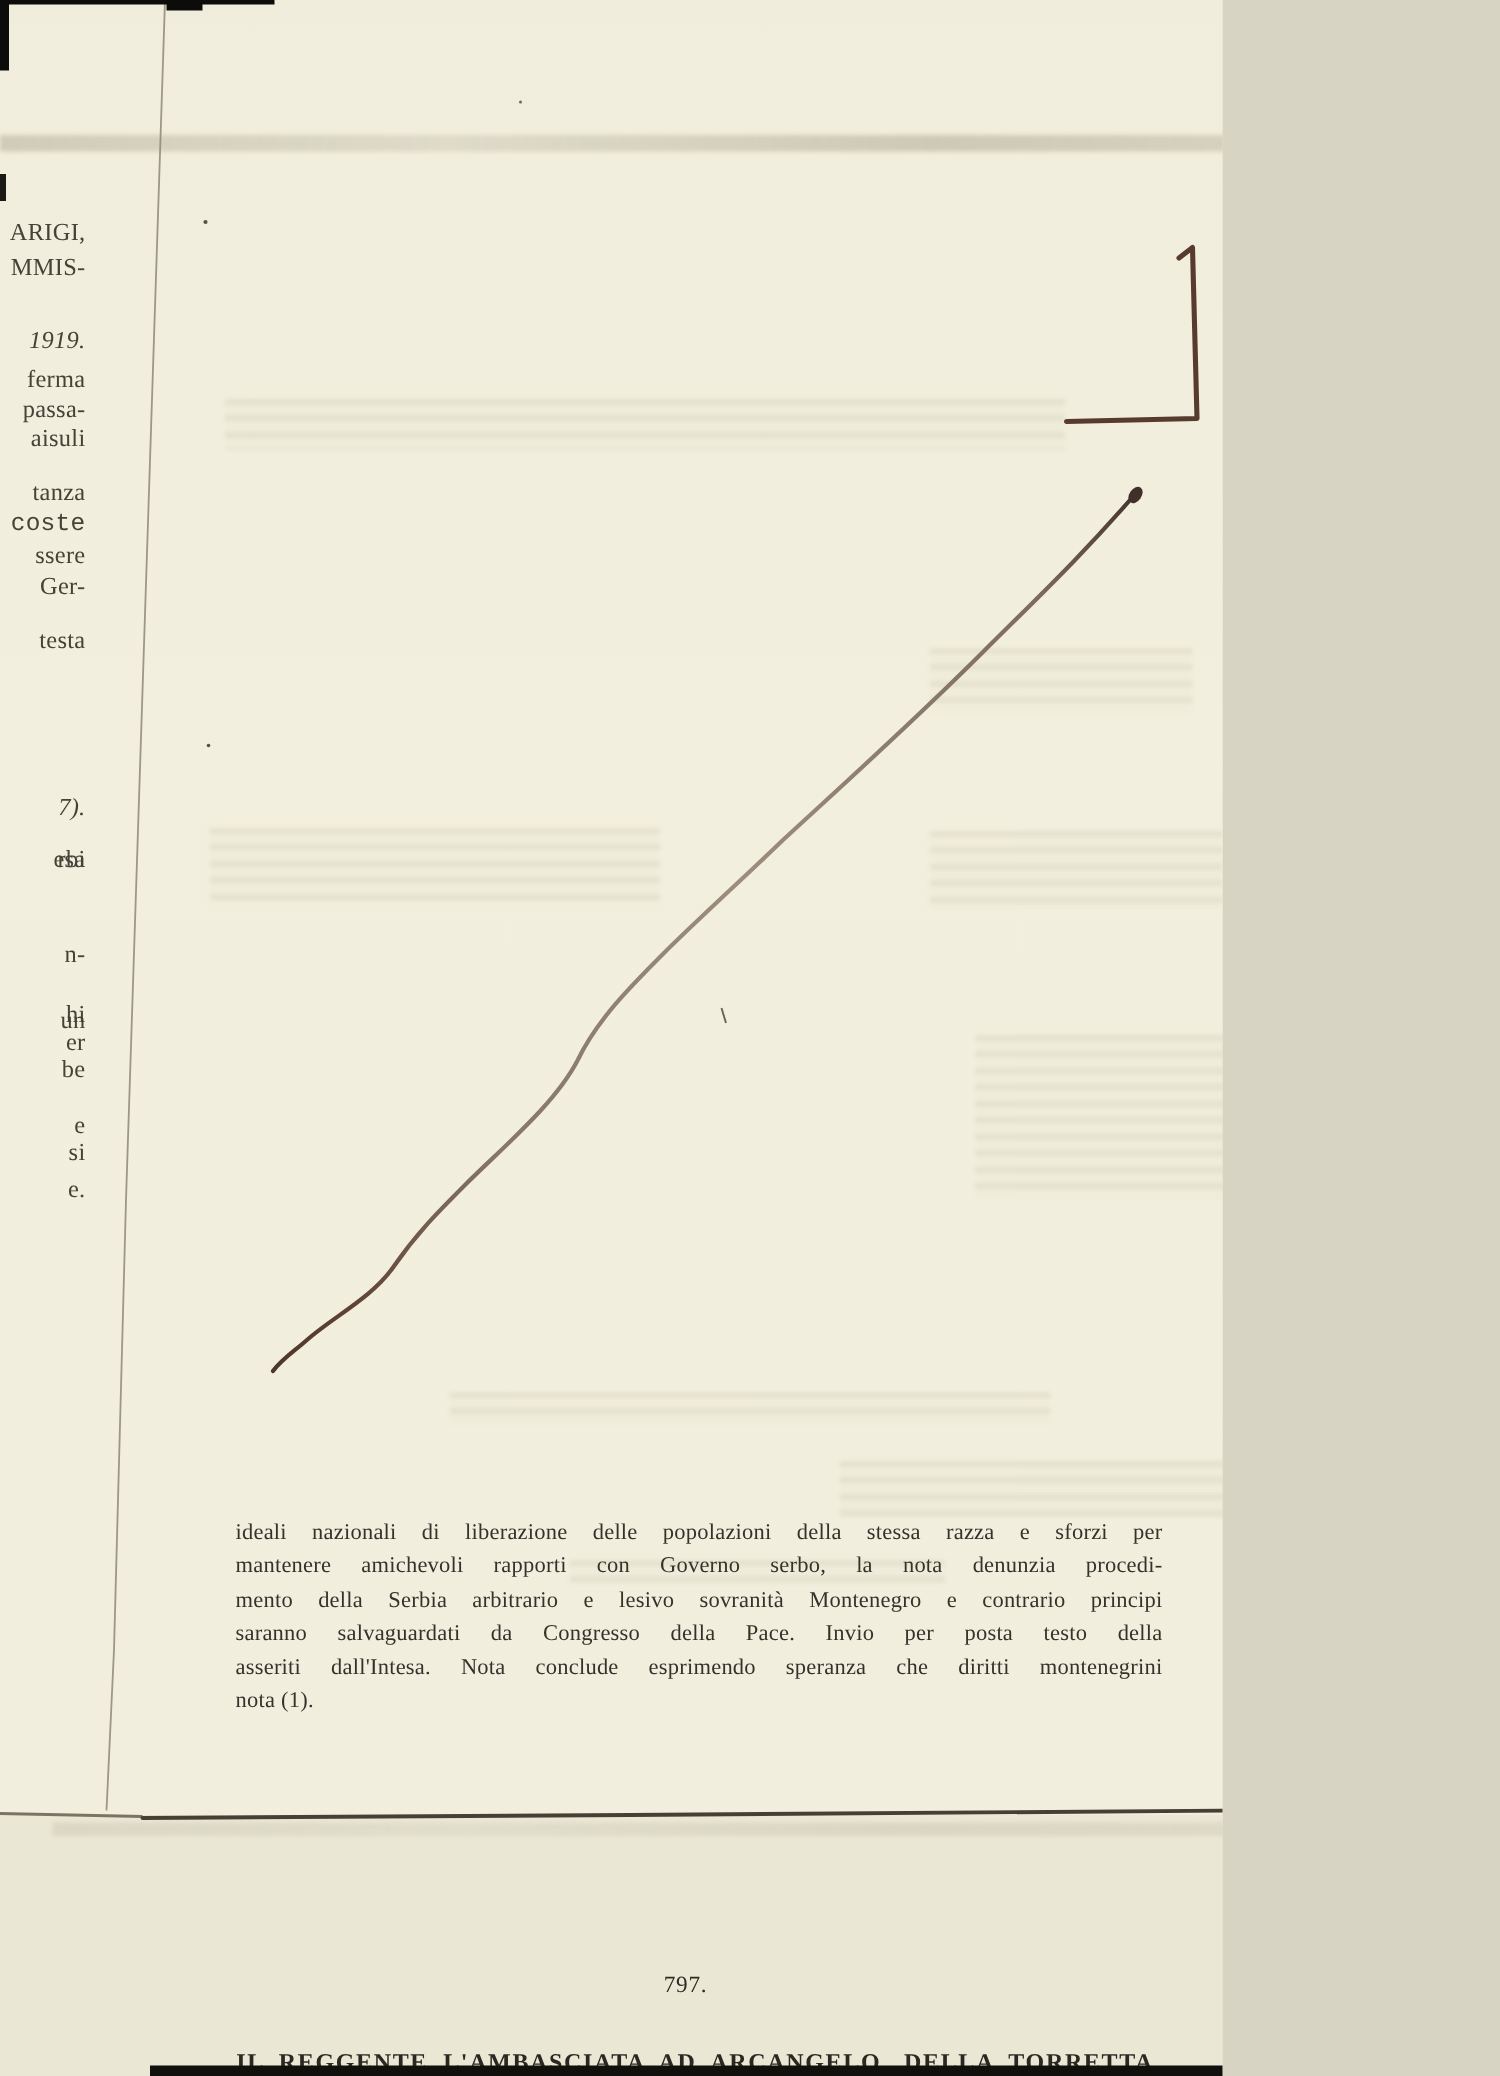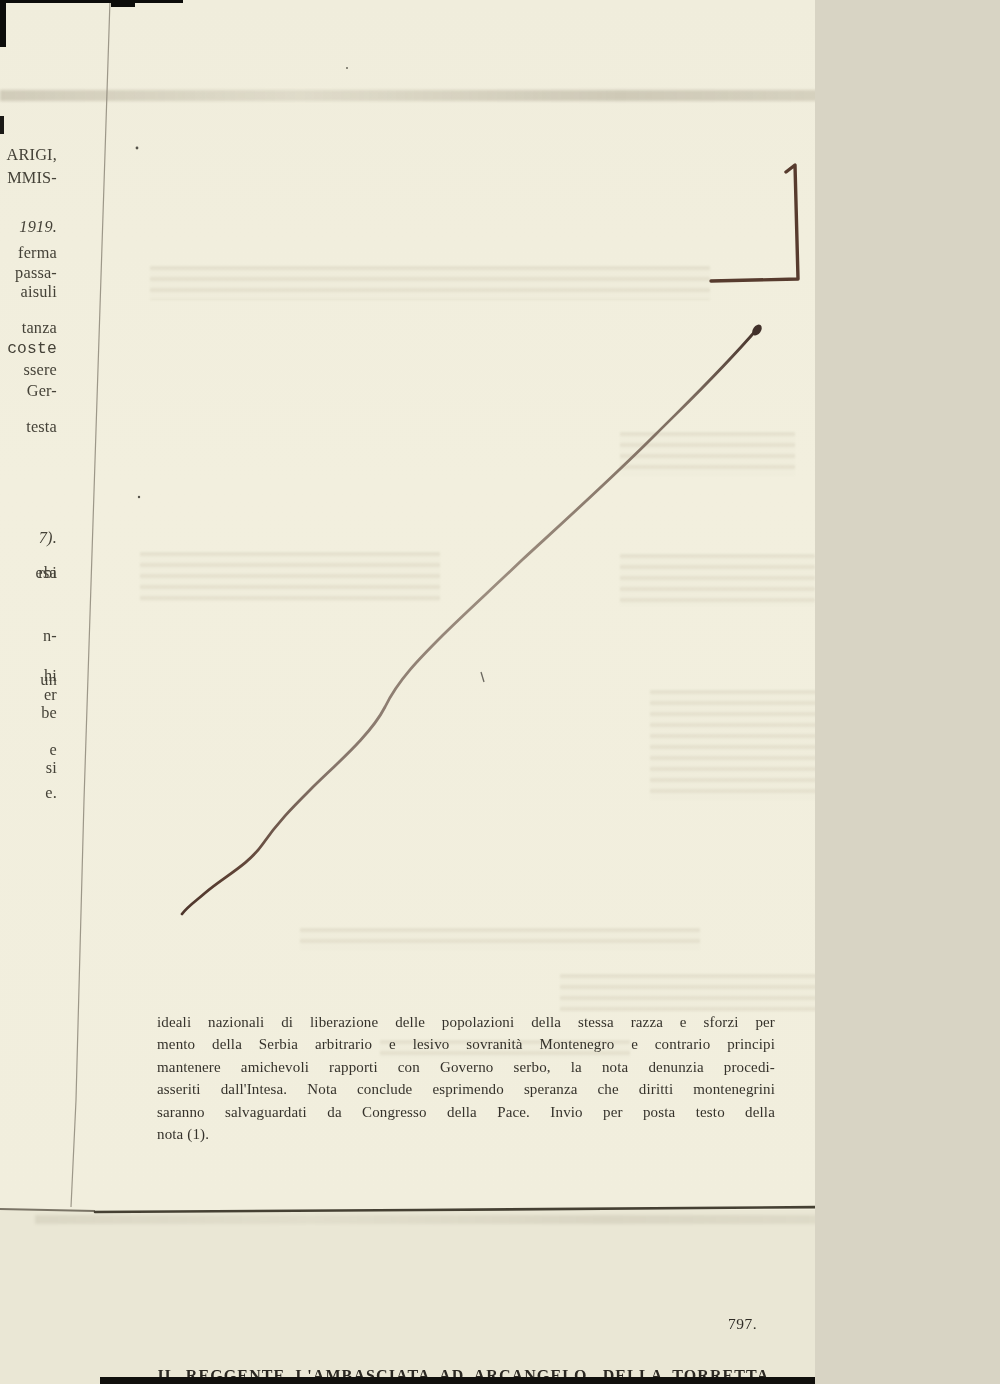--- a/index.html
+++ b/index.html
@@ -37,21 +37,21 @@
   
   .maincol{position:absolute; left:157px; width:618px;}
   .flow .line{
     font-size:15px; letter-spacing:.15px;
     text-align:justify; text-align-last:justify;
     white-space:normal;
   }
   .lh22 .line{height:22.4px; line-height:22.4px;}
   .line.last{text-align:left; text-align-last:left;}
   .docnum{
-    position:absolute; left:157px; width:600px; text-align:right;
+    position:absolute; left:157px; width:600px; text-align:center;
     font-size:15.5px; letter-spacing:.5px; color:#2f2c26;
   }
   .dochead{
     position:absolute; left:140px; width:652px; text-align:center;
     font-weight:bold; font-size:16px; line-height:21.5px;
     letter-spacing:1.1px; word-spacing:5px; color:#2b2822;
   }
   
   .marginfrags{position:absolute; left:0; top:0; width:58px; height:900px;}
   .frag{
@@ -102,24 +102,24 @@
       <div class="frag" style="top: 667px;">hi</div>
       <div class="frag" style="top: 686px;">er</div>
       <div class="frag" style="top: 704px;">be</div>
       <div class="frag" style="top: 741px;">e</div>
       <div class="frag" style="top: 759px;">si</div>
       <div class="frag" style="top: 784px;">e.</div>
     </div>
 
   <div class="maincol flow lh22 txt" style="top:111px;">
       <div class="line">ideali nazionali di liberazione delle popolazioni della stessa razza e sforzi per</div>
+      <div class="line">mantenere amichevoli rapporti con Governo serbo, la nota denunzia procedi-</div>
       <div class="line">mento della Serbia arbitrario e lesivo sovranità Montenegro e contrario principi</div>
-      <div class="line">mantenere amichevoli rapporti con Governo serbo, la nota denunzia procedi-</div>
+      <div class="line">saranno salvaguardati da Congresso della Pace. Invio per posta testo della</div>
       <div class="line">asseriti dall'Intesa. Nota conclude esprimendo speranza che diritti montenegrini</div>
-      <div class="line">saranno salvaguardati da Congresso della Pace. Invio per posta testo della</div>
       <div class="line last">nota (1).</div>
     </div>
 
   <div class="docnum txt" style="top:281px;">797.</div>
   <div class="dochead txt" style="top:313px;">
     <div>IL REGGENTE L'AMBASCIATA AD ARCANGELO, DELLA TORRETTA,</div>
 
   </div>
 
   <svg width="1000" height="1384" viewBox="0 0 1000 1384">

